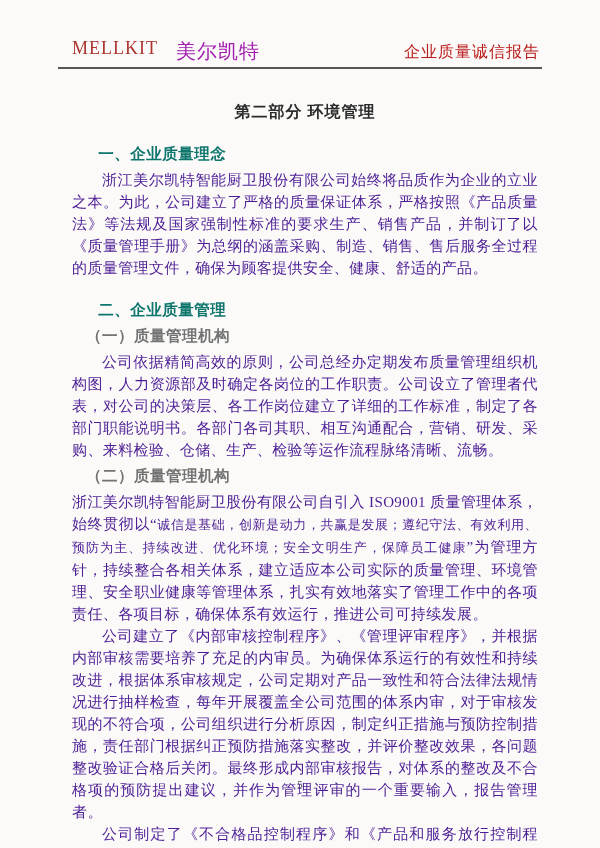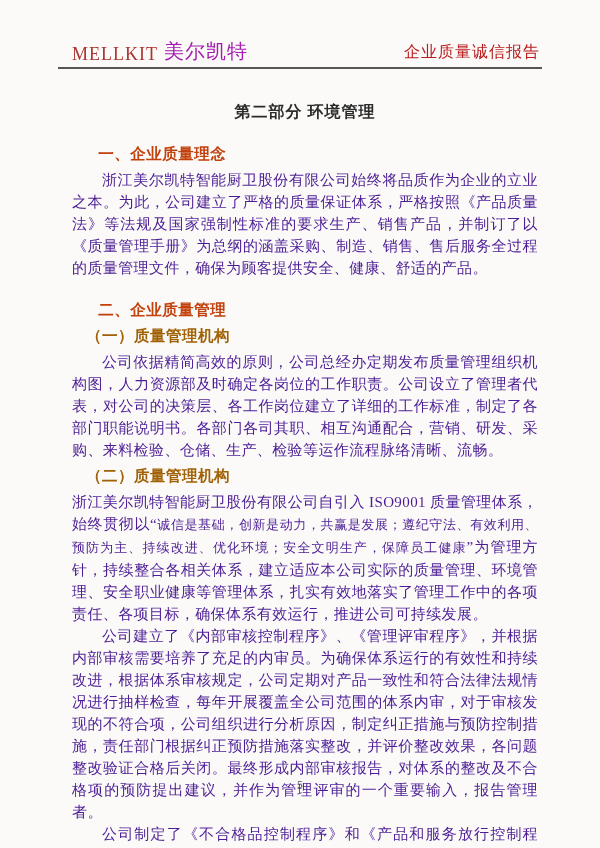--- a/index.html
+++ b/index.html
@@ -14,21 +14,21 @@
     overflow: hidden;
   }
   
   .hdr {
     margin: 0 60px;
     padding-top: 38px;
     display: flex;
     justify-content: space-between;
     align-items: flex-end;
   }
-  .brand { display: flex; align-items: flex-end; gap: 6px; padding-left: 12px; }
+  .brand { display: flex; align-items: flex-start; gap: 18px; padding-left: 12px; }
   .brand-latin {
     font-size: 18px;
     letter-spacing: 1px;
     color: #ac332f;
     font-weight: normal;
   }
   .brand-cn { font-size: 20px; color: #a21caf; letter-spacing: 1px; }
   .hdr-right { font-size: 16px; color: #b91c1c; letter-spacing: 1px; padding-bottom: 2px; }
   .hdr-rule {
     margin: 2px 58px 0 58px;
@@ -45,31 +45,31 @@
     font-size: 16px;
     font-weight: bold;
     color: #2b2b2b;
     letter-spacing: 1px;
     margin-top: 33px;
     margin-bottom: 0;
   }
   h2.sec {
     font-size: 15.5px;
     font-weight: bold;
-    color: #c2410c;
+    color: #0f766e;
     text-indent: 1.7em;
     letter-spacing: 0.5px;
     margin-top: 21px;
     margin-bottom: 4px;
     text-align: left;
   }
   h3.subsec {
     font-size: 15.5px;
     font-weight: bold;
-    color: #a16207;
+    color: #737373;
     text-indent: 0.9em;
     letter-spacing: 0.5px;
     margin-top: 5px;
     margin-bottom: 4px;
     text-align: left;
   }
   p.para {
     font-size: 15px;
     line-height: 22px;
     letter-spacing: 0.4px;

